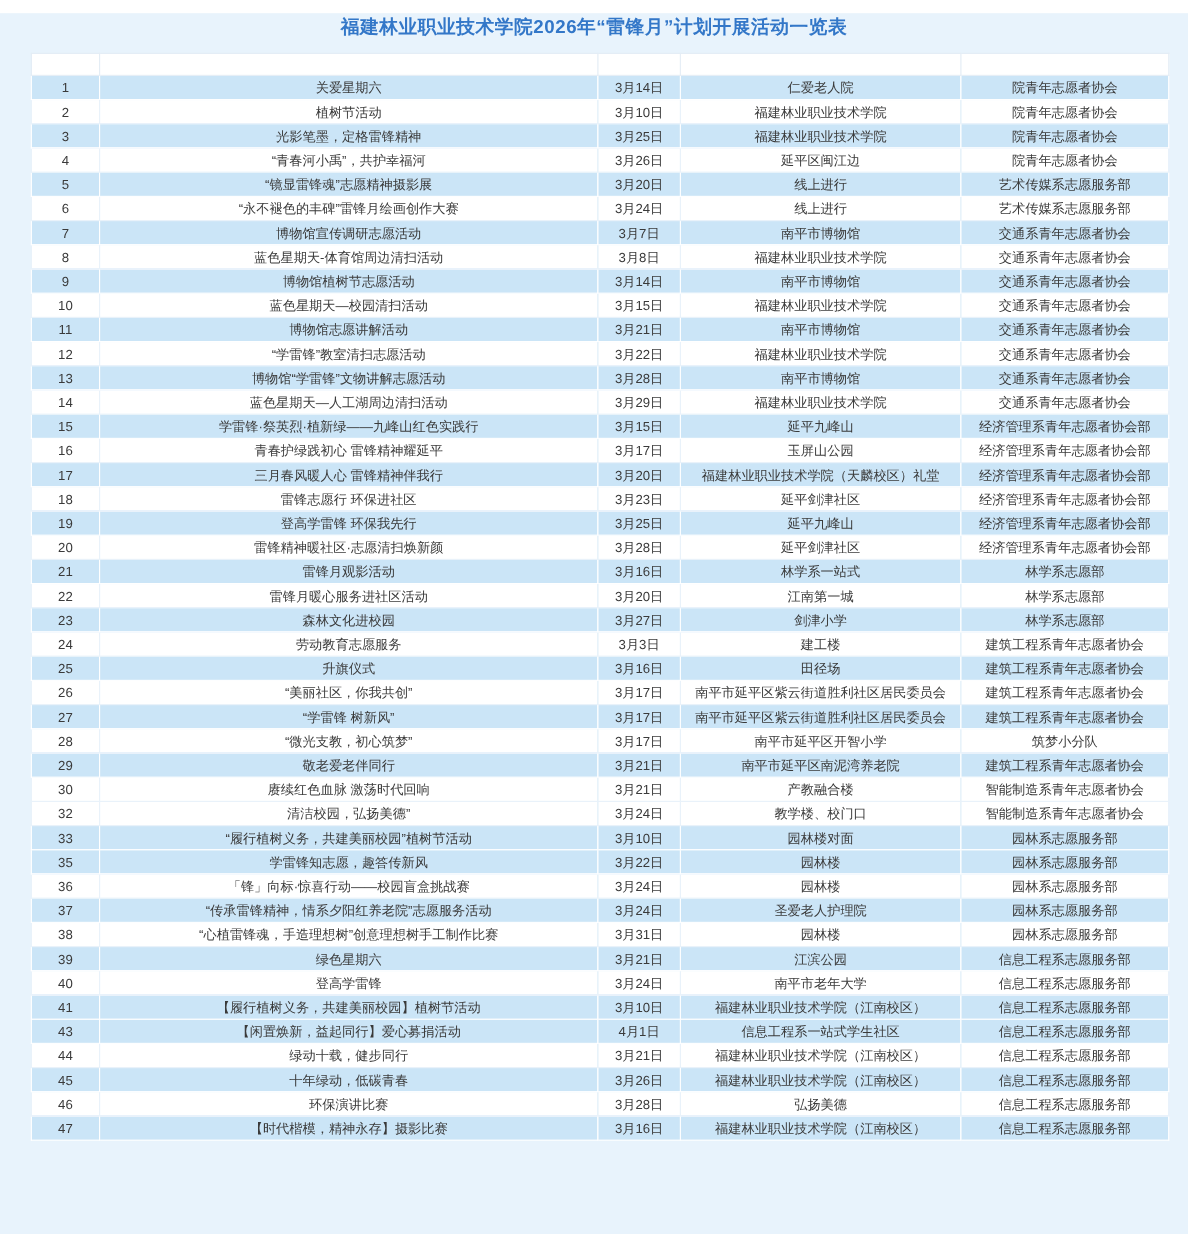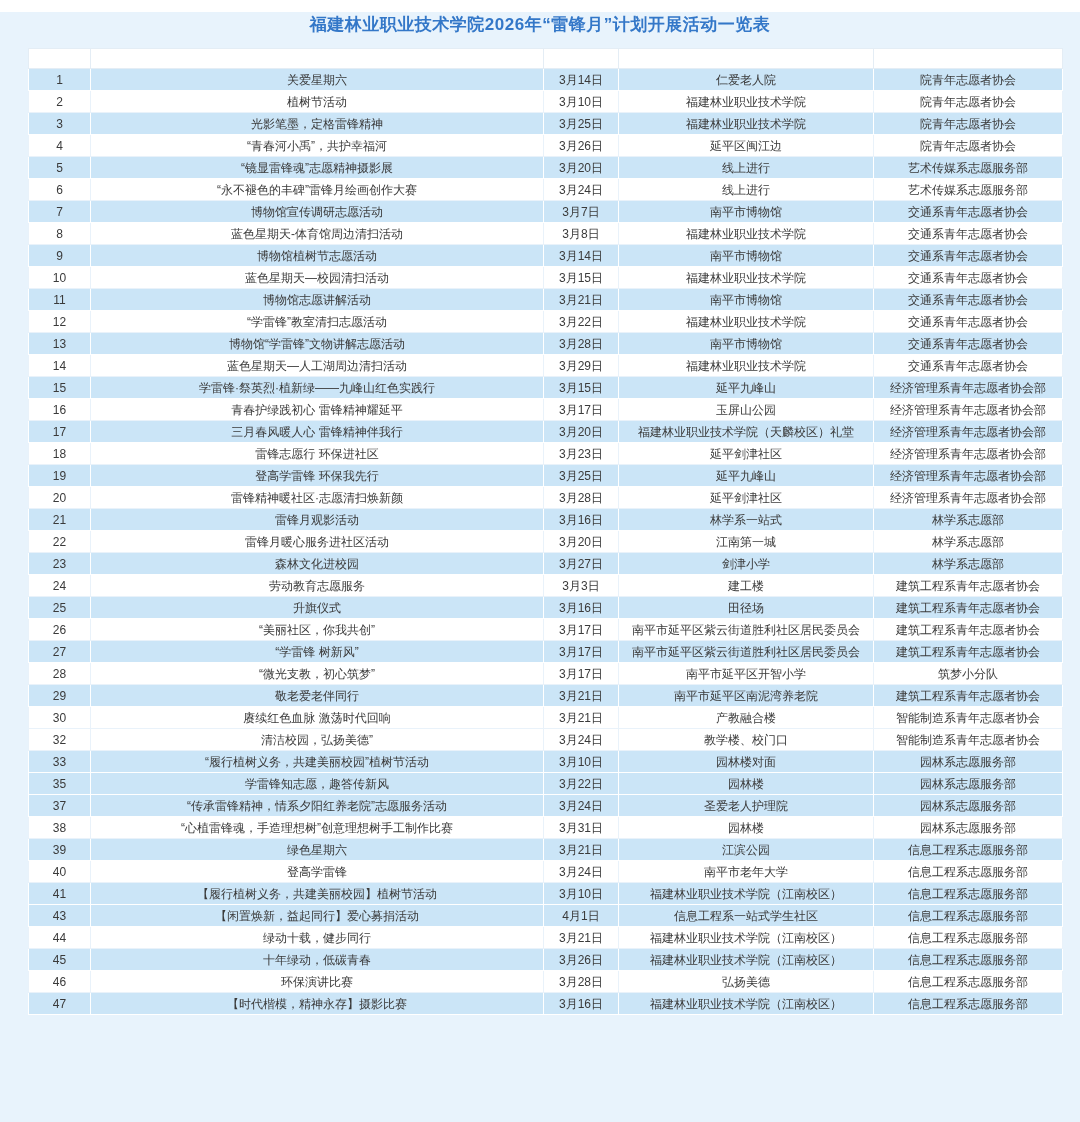--- a/index.html
+++ b/index.html
@@ -301,20 +301,27 @@
           <td>园林楼对面</td>
           <td>园林系志愿服务部</td>
         </tr>
         <tr class="odd">
           <td>35</td>
           <td>学雷锋知志愿，趣答传新风</td>
           <td>3月22日</td>
           <td>园林楼</td>
           <td>园林系志愿服务部</td>
         </tr>
+        <tr class="even">
+          <td>36</td>
+          <td>「锋」向标·惊喜行动——校园盲盒挑战赛</td>
+          <td>3月24日</td>
+          <td>园林楼</td>
+          <td>园林系志愿服务部</td>
+        </tr>
         <tr class="odd">
           <td>37</td>
           <td>“传承雷锋精神，情系夕阳红养老院”志愿服务活动</td>
           <td>3月24日</td>
           <td>圣爱老人护理院</td>
           <td>园林系志愿服务部</td>
         </tr>
         <tr class="even">
           <td>38</td>
           <td>“心植雷锋魂，手造理想树”创意理想树手工制作比赛</td>

